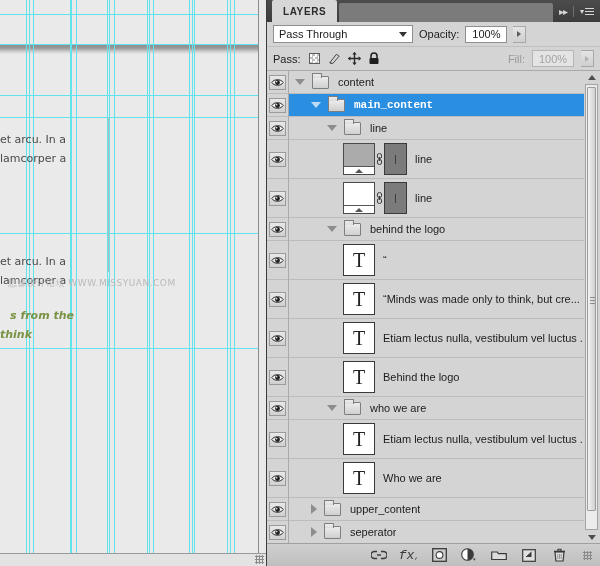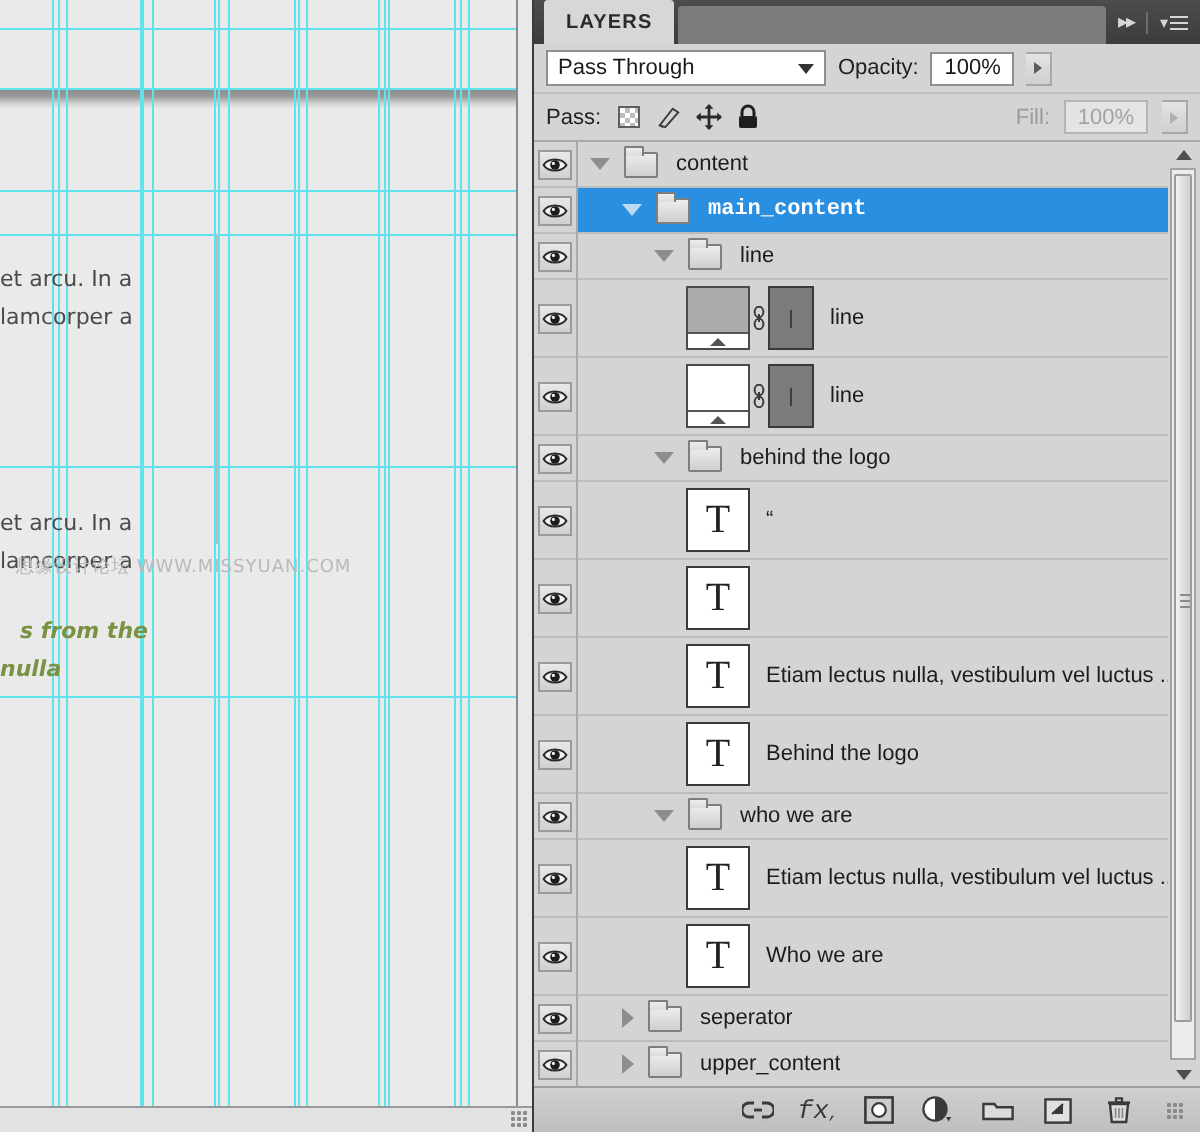--- a/index.html
+++ b/index.html
@@ -267,21 +267,21 @@
           <div class="hguide" style="top: 233px; background: rgb(95, 228, 238);"></div>
           <div class="hguide" style="top: 348px; background: rgb(95, 228, 238);"></div>
         </div>
       <div class="slice-line" style="left:108px; top:117px; height:155px;"></div>
       <div id="canvas-texts">
           <div class="canvas-text" style="left: 0px; top: 133px;">et arcu. In a</div>
           <div class="canvas-text" style="left: 0px; top: 152px;">lamcorper a</div>
           <div class="canvas-text" style="left: 0px; top: 255px;">et arcu. In a</div>
           <div class="canvas-text" style="left: 0px; top: 274px;">lamcorper a</div>
           <div class="canvas-text green" style="left: 0px; top: 309px; margin-left: 10px;">s from the</div>
-          <div class="canvas-text green" style="left: 0px; top: 328px;">nulla</div>
+          <div class="canvas-text green" style="left: 0px; top: 328px;">think</div>
         </div>
       <div class="watermark" style="left: 8px; top: 277px;">思缘设计论坛  WWW.MISSYUAN.COM</div>
     </div>
     <div class="canvas-rule-r"></div>
     <div class="canvas-hscroll">
       <div class="grip"></div>
     </div>
   </div>
 
   <div id="panel">
@@ -555,20 +555,21 @@
           <div class="lyr-row" style="height: 39px;">
             <span style="flex:0 0 54px"></span>
             <span class="thumb-txt">T</span>
             <span style="flex:0 0 8px"></span>
             <span class="lyr-name">“</span>
           </div>
           <div class="lyr-row" style="height: 39px;">
             <span style="flex:0 0 54px"></span>
             <span class="thumb-txt">T</span>
             <span style="flex:0 0 8px"></span>
+            <span class="lyr-name">“Minds was made only to think, but cre...</span>
           </div>
           <div class="lyr-row" style="height: 39px;">
             <span style="flex:0 0 54px"></span>
             <span class="thumb-txt">T</span>
             <span style="flex:0 0 8px"></span>
             <span class="lyr-name">Etiam lectus nulla, vestibulum vel luctus ...</span>
           </div>
           <div class="lyr-row" style="height: 39px;">
             <span style="flex:0 0 54px"></span>
             <span class="thumb-txt">T</span>
@@ -594,29 +595,29 @@
             <span class="thumb-txt">T</span>
             <span style="flex:0 0 8px"></span>
             <span class="lyr-name">Who we are</span>
           </div>
           <div class="lyr-row" style="height: 23px;">
             <span style="flex:0 0 22px"></span>
             <span class="tri right"></span>
             <span style="flex:0 0 7px"></span>
             <span class="folder"></span>
             <span style="flex:0 0 9px"></span>
-            <span class="lyr-name">seperator</span>
+            <span class="lyr-name">upper_content</span>
           </div>
           <div class="lyr-row" style="height: 23px;">
             <span style="flex:0 0 22px"></span>
             <span class="tri right"></span>
             <span style="flex:0 0 7px"></span>
             <span class="folder"></span>
             <span style="flex:0 0 9px"></span>
-            <span class="lyr-name">upper_content</span>
+            <span class="lyr-name">seperator</span>
           </div>
         </div>
       <div class="scroll-col">
         <div class="sb-arrow up">
             <span class="a"></span>
           </div>
         <div class="sb-track">
           <div class="sb-thumb">
             <span class="ridges">
                 <i></i>

